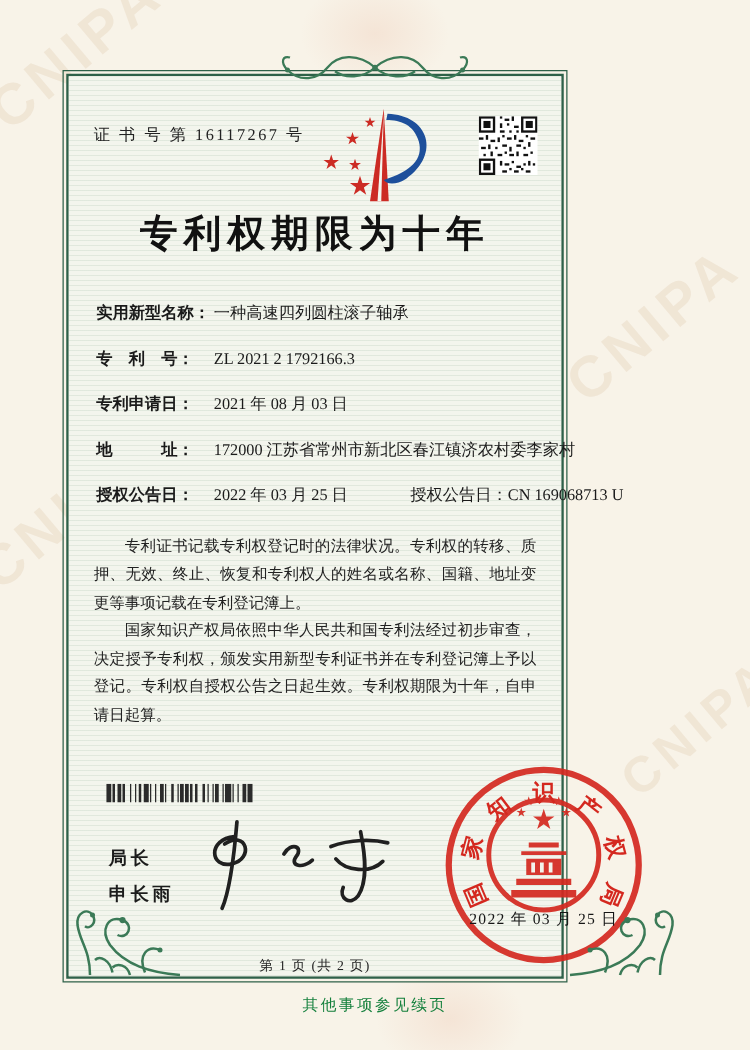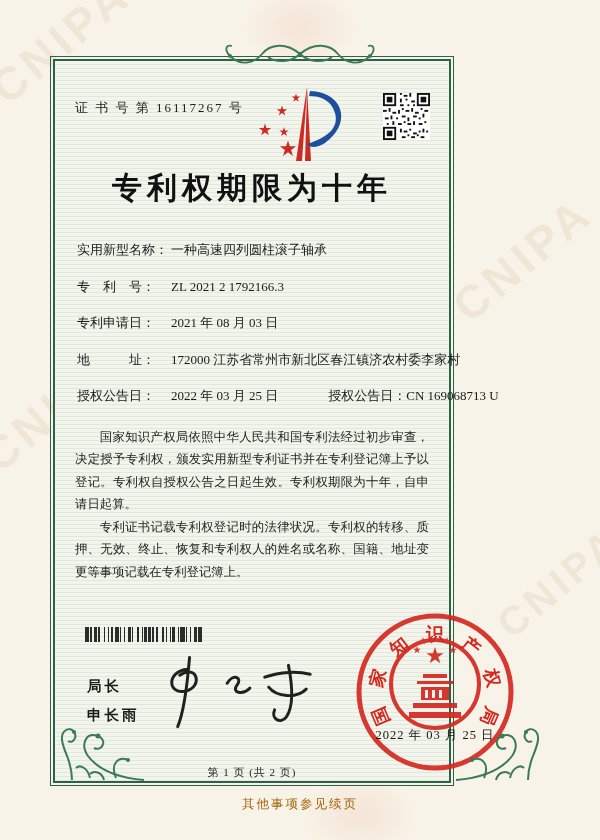--- a/index.html
+++ b/index.html
@@ -38,46 +38,46 @@
   .head{position:relative;height:108px;}
   .cert-no{position:absolute;left:20px;top:38px;font-size:13px;letter-spacing:2px;color:#222;}
   .logo{position:absolute;left:196px;top:22px;width:106px;height:80px;}
   .qr{position:absolute;right:19px;top:32px;width:47px;height:47px;}
 
   .title{ text-align:center;font-size:30px;font-weight:bold;letter-spacing:5px;
           color:#111;line-height:38px;margin-bottom:36px;}
 
   .fields{margin:0 24px 0 22px;font-size:13px;color:var(--ink);}
   .row{margin-bottom:22.5px;line-height:14px;white-space:nowrap;}
-  .flabel{display:inline-block;width:94px;}
+  .flabel{display:inline-block;width:94px;font-weight:bold;}
   .row-split .pair2{margin-left:50px;}
 
   .paras{margin:9px 20px 0 20px;font-size:12.4px;line-height:22.5px;color:#222;text-align:justify;}
   .paras p{text-indent:2em;}
 
   .barcode{position:absolute;left:30px;top:566px;width:160px;height:15px;display:flex;overflow:hidden;}
   .bc-bar{height:100%;background:#2b2b2b;flex:none;}
   .bc-space{height:100%;flex:none;}
 
-  .director{position:absolute;left:32px;top:612px;font-family:Liberation Mono, monospace;
+  .director{position:absolute;left:32px;top:612px;font-family:Liberation Sans, sans-serif;
             font-weight:bold;font-size:14.5px;color:#1c1c1c;line-height:29px;letter-spacing:3px;}
   .signature{position:absolute;left:95px;top:592px;width:178px;height:90px;z-index:5;}
 
   .seal{position:absolute;left:298px;top:549px;width:165px;height:165px;z-index:6;}
   .seal-ring{fill:none;stroke:var(--seal-red);stroke-width:5;opacity:.92;}
   .seal-char{fill:var(--seal-red);font-size:18px;font-weight:bold;
              font-family:"Liberation Serif",serif;text-anchor:middle;dominant-baseline:central;}
   .seal-date{fill:#161616;font-size:12.5px;letter-spacing:1px;text-anchor:middle;
              font-family:"Liberation Serif",serif;}
   .emblem{fill:var(--seal-red);opacity:.92;}
 
   .pageinfo{position:absolute;left:0;top:704px;width:100%;text-align:center;
             font-size:11px;letter-spacing:1px;color:#222;}
   .contnote{position:absolute;left:0;top:796px;width:100%;text-align:center;
-            font-size:12.5px;letter-spacing:2px;color:#a16207;z-index:3;}
+            font-size:12.5px;letter-spacing:2px;color:#15803d;z-index:3;}
 </style>
 </head>
 <body>
 
 <div class="page">
 
   <div class="wm wm1">CNIPA</div>
   <div class="wm wm2">CNIPA</div>
   <div class="wm wm3">CNIPA</div>
   <div class="wm wm4">CNIPA</div>
@@ -189,22 +189,22 @@
           </div>
           <div class="row">
             <span class="flabel">地　　　址：</span><span class="fvalue">172000 江苏省常州市新北区春江镇济农村委李家村</span>
           </div>
           <div class="row row-split">
             <span class="pair1"><span class="flabel">授权公告日：</span><span class="fvalue">2022 年 03 月 25 日</span></span><span class="pair2"><span>授权公告日：</span><span class="fvalue">CN 169068713 U</span></span>
           </div>
         </div>
 
         <div class="paras">
+          <p>专利证书记载专利权登记时的法律状况。专利权的转移、质押、无效、终止、恢复和专利权人的姓名或名称、国籍、地址变更等事项记载在专利登记簿上。</p>
           <p>国家知识产权局依照中华人民共和国专利法经过初步审查，决定授予专利权，颁发实用新型专利证书并在专利登记簿上予以登记。专利权自授权公告之日起生效。专利权期限为十年，自申请日起算。</p>
-          <p>专利证书记载专利权登记时的法律状况。专利权的转移、质押、无效、终止、恢复和专利权人的姓名或名称、国籍、地址变更等事项记载在专利登记簿上。</p>
         </div>
 
         <div class="barcode" id="barcode">
             <div class="bc-bar" style="width: 4.05px;"></div>
             <div class="bc-space" style="width: 1.35px;"></div>
             <div class="bc-bar" style="width: 1.35px;"></div>
             <div class="bc-space" style="width: 2.7px;"></div>
             <div class="bc-bar" style="width: 2.7px;"></div>
             <div class="bc-space" style="width: 1.35px;"></div>
             <div class="bc-bar" style="width: 1.35px;"></div>

